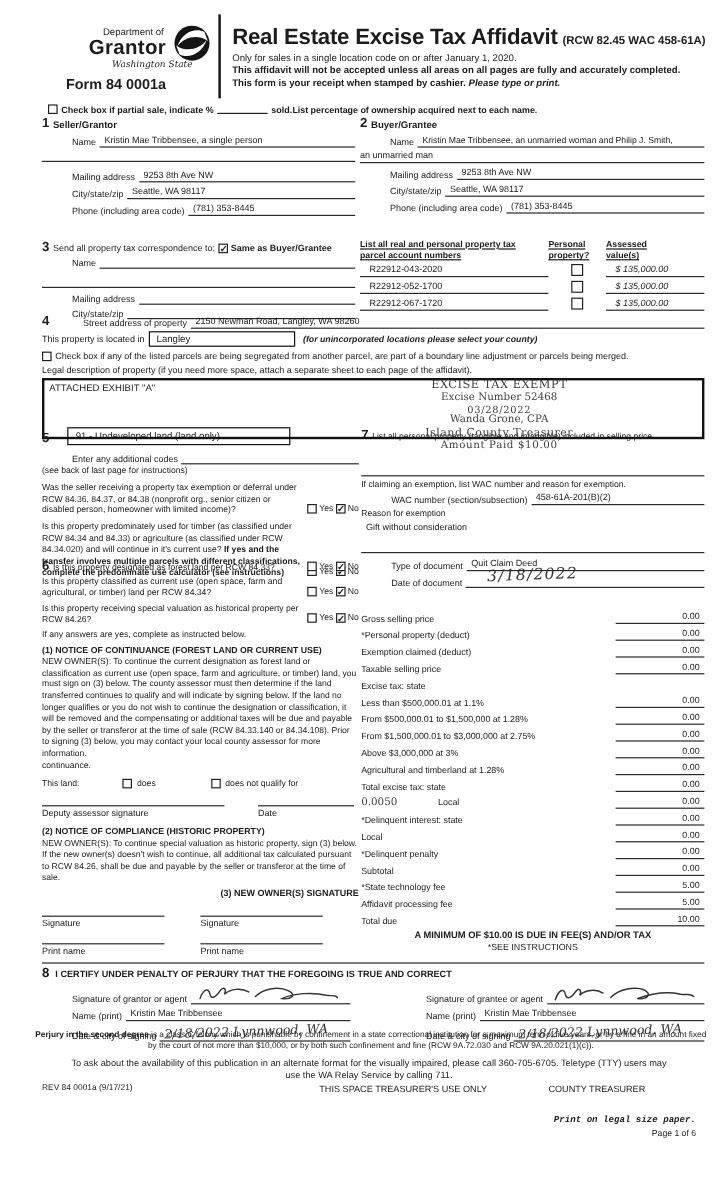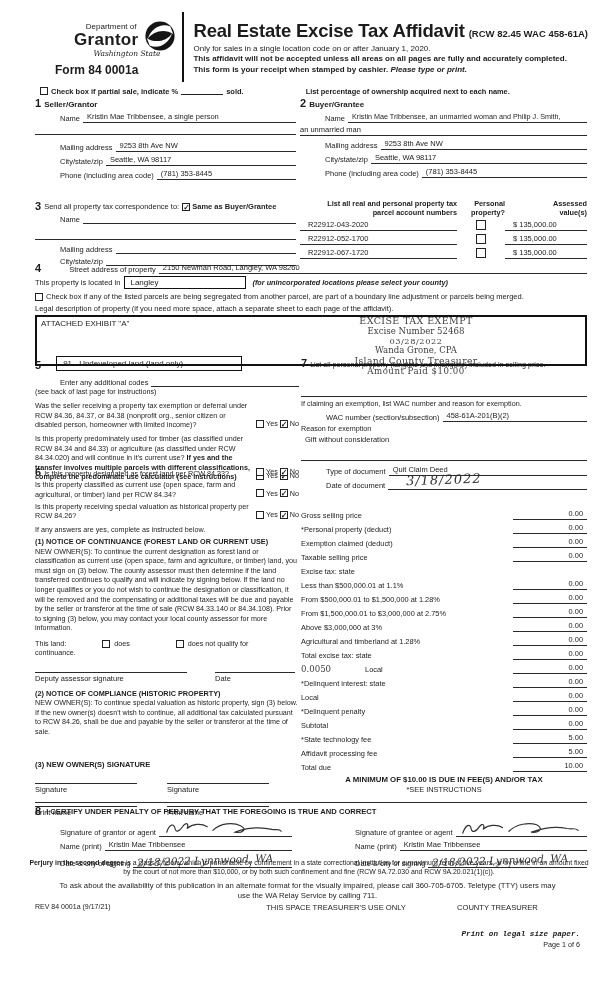--- a/index.html
+++ b/index.html
@@ -35,32 +35,32 @@
   #hdr-divider { border-left:2px solid #111; margin:2px 9px 4px 4px; }
   #titleblock { flex:1; padding-top:10px; }
   #title-row { white-space:nowrap; }
   #page-title { display:inline; font-size:18.5px; font-weight:bold; letter-spacing:-.2px; }
   #title-ref { font-size:9.5px; font-weight:bold; padding-left:4px; }
   .sub { font-size:8px; margin-top:1.5px; }
   .sub.b2 { font-weight:bold; }
   
   #partialrow { top:87px; left:40px; width:548px; display:flex; }
   #partial-underline { display:inline-block; width:42px; border-bottom:1px solid #222; height:8px; margin:0 3px; }
-  #pct-note { margin-left:62px; font-weight:bold; font-size:7.4px; }
+  #pct-note { font-weight:bold; font-size:7.4px; }
   
   #sec1 { top:98px; left:35px; width:261px; }
   #sec2 { top:98px; left:300px; width:287px; }
   #sec3 { top:201px; left:35px; width:261px; }
   #parcels { top:199px; left:300px; width:287px; }
   .pgrid { display:grid; grid-template-columns:157px 48px 82px; }
-  .pgrid .h { font-weight:bold; font-size:7.3px; text-align:right; line-height:1.25; }
+  .pgrid .h { font-weight:bold; font-size:7.3px; text-align:left; line-height:1.25;text-decoration:underline; }
   .prow { display:contents; }
   .pnum { border-bottom:1px solid #2a2a2a; padding:3px 0 1px 8px; }
   .pchk { text-align:center; padding-top:3px; }
-  .pval { border-bottom:1px solid #2a2a2a; text-align:left; padding:3px 0 1px 8px; }
+  .pval { border-bottom:1px solid #2a2a2a; text-align:left; padding:3px 0 1px 8px;font-style:italic; }
   
   #sec4 { top:263px; left:35px; width:552px; }
   #located-row { display:flex; align-items:center; margin-top:2px; }
   #located-box { border:1.5px solid #111; width:122px; height:13px; font-size:8px; padding:1px 5px; margin:0 6px 0 4px; }
   #located-note { font-weight:bold; font-style:italic; font-size:7.3px; }
   #seg-row { margin-top:3px; display:flex; align-items:center; gap:3px; }
   #legal-lbl { margin-top:3px; }
   #legal-box { margin-top:2px; border:2px solid #111; height:51px; padding:2px 4px; font-size:8px; }
   
   #stamp { top:316px; left:347px; width:138px; text-align:center; color:#3e3e3e; font-family:"DejaVu Serif", serif; z-index:6; line-height:1.15; }
@@ -95,21 +95,21 @@
   #see-instr { text-align:center; font-size:7.4px; margin-top:1px; }
   
   #sec6 { top:467px; left:35px; width:264px; }
   #sec6 .para { font-size:7.15px; line-height:1.34; margin-top:1px; }
   #land-row { display:flex; gap:4px; margin-top:5px; align-items:center; }
   #land-row .gap1 { width:28px; } #land-row .gap2 { width:38px; }
   .sigpair { display:flex; margin-top:14px; }
   .sigcol { border-top:1px solid #2a2a2a; padding-top:1px; }
   #deputy-col { width:152px; margin-right:28px; }
   #depdate-col { width:80px; }
-  #owners-title { text-align:left; font-weight:bold; font-size:7.5px; margin-top:23px; }
+  #owners-title { text-align:right; font-weight:bold; font-size:7.5px; margin-top:3px; }
   .half { width:118px; margin-right:30px; }
   
   #hr-above8 { top:802px; left:35px; width:552px; }
   #sec8 { top:806px; left:35px; width:552px; }
   #sec8-title { display:flex; align-items:center; gap:2px; }
   #sec8-title .t { font-weight:bold; font-size:7.6px; }
   #sec8-cols { display:flex; gap:38px; margin-top:2px; }
   #sec8-cols .col { flex:1; }
   .sigline svg { margin-bottom:-4px; }
   .hwdate { font-size:10.5px; transform:rotate(-2deg); display:inline-block; white-space:nowrap; }
@@ -362,30 +362,30 @@
     <span class="yn">
       <span class="cb"></span>
         <span>Yes</span>
       <span class="cb">✓</span>
         <span>No</span>
     </span>
   </div>
   <div class="q" style="margin-top:4px;">If any answers are yes, complete as instructed below.</div>
   <div class="b q" style="margin-top:3px;font-size:7.3px;">(1) NOTICE OF CONTINUANCE (FOREST LAND OR CURRENT USE)</div>
   <div class="para">NEW OWNER(S): To continue the current designation as forest land or classification as current use (open space, farm and agriculture, or timber) land, you must sign on (3) below. The county assessor must then determine if the land transferred continues to qualify and will indicate by signing below. If the land no longer qualifies or you do not wish to continue the designation or classification, it will be removed and the compensating or additional taxes will be due and payable by the seller or transferor at the time of sale (RCW 84.33.140 or 84.34.108). Prior to signing (3) below, you may contact your local county assessor for more information.</div>
+  <div class="q">continuance.</div>
   <div id="land-row" class="q">
     <span>This land:</span>
     <span class="gap1"></span>
     <span class="cb"></span>
     <span>does</span>
     <span class="gap2"></span>
     <span class="cb"></span>
     <span>does not qualify for</span>
   </div>
-  <div class="q">continuance.</div>
   <div class="sigpair">
     <div class="sigcol" id="deputy-col"><span>Deputy assessor signature</span></div>
     <div class="sigcol" id="depdate-col"><span>Date</span></div>
   </div>
   <div class="b q" style="margin-top:6px;font-size:7.3px;">(2) NOTICE OF COMPLIANCE (HISTORIC PROPERTY)</div>
   <div class="para">NEW OWNER(S): To continue special valuation as historic property, sign (3) below. If the new owner(s) doesn't wish to continue, all additional tax calculated pursuant to RCW 84.26, shall be due and payable by the seller or transferor at the time of sale.</div>
   <div id="owners-title">(3) NEW OWNER(S) SIGNATURE</div>
   <div class="sigpair">
     <div class="sigcol half"><span>Signature</span></div>
     <div class="sigcol half"><span>Signature</span></div>

